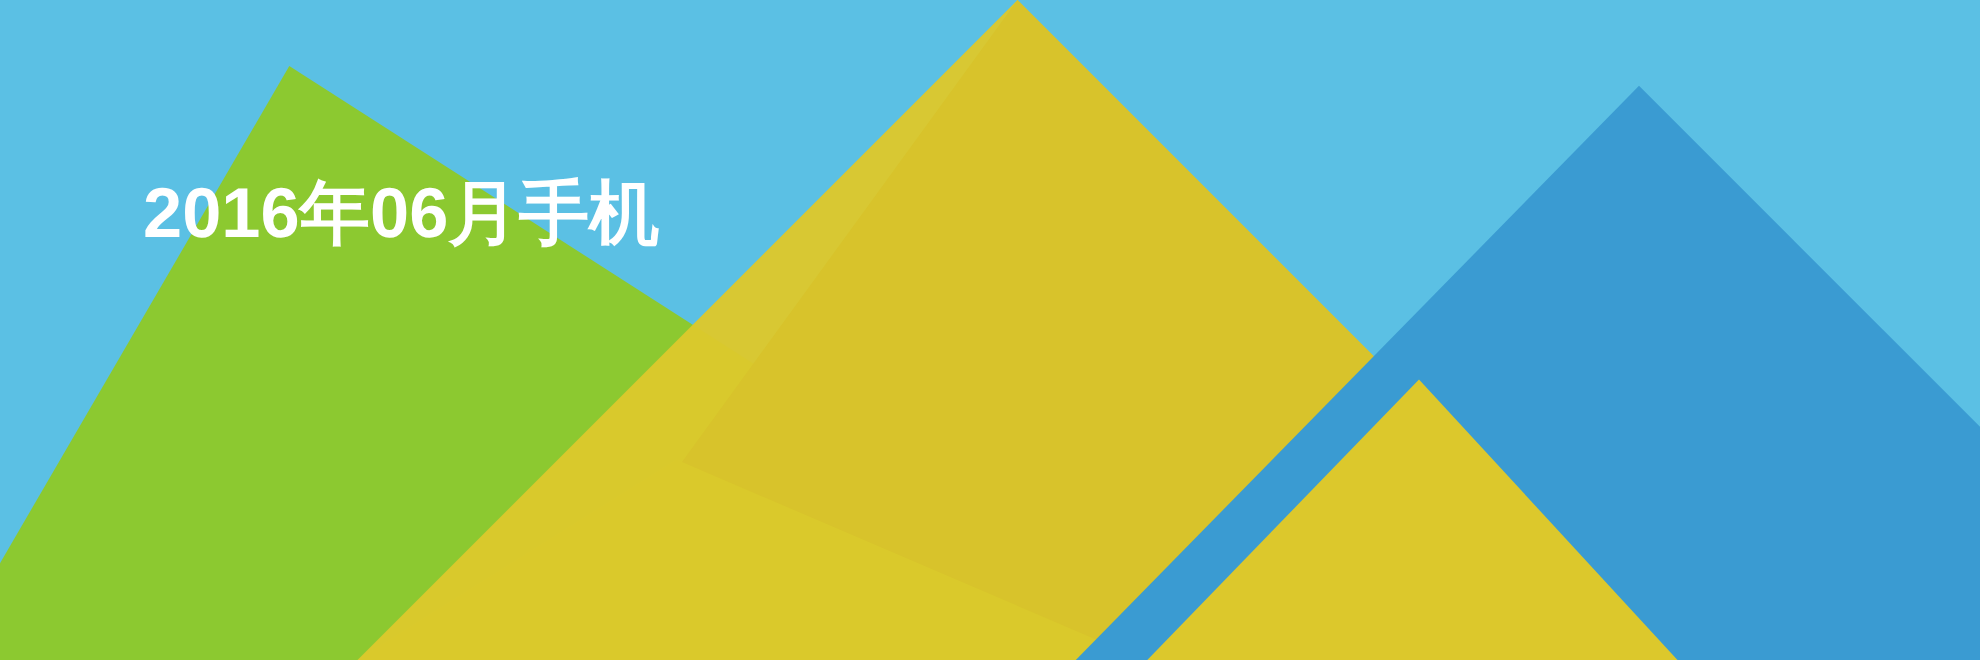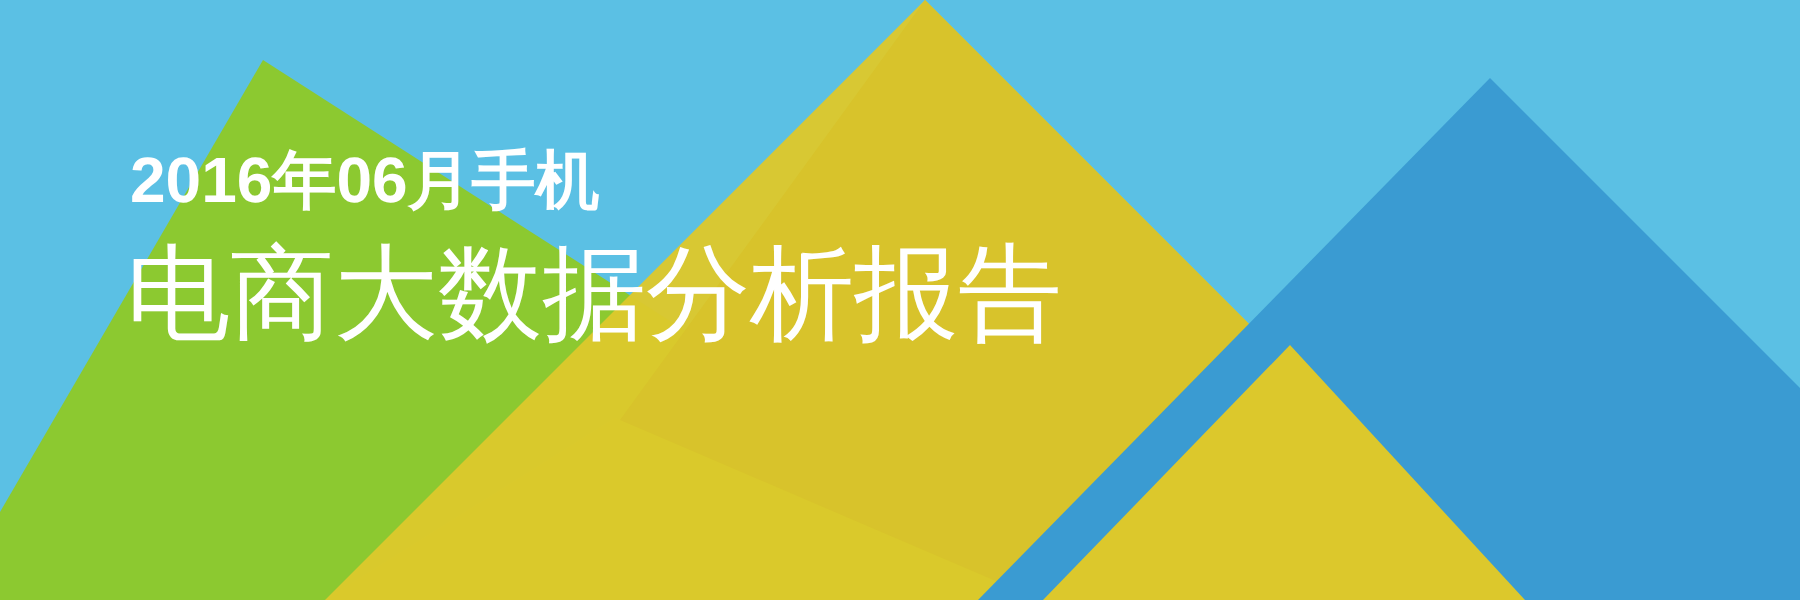--- a/index.html
+++ b/index.html
@@ -34,21 +34,21 @@
   .title-line {
     position: absolute;
     color: #ffffff;
     white-space: nowrap;
     line-height: 1;
     letter-spacing: 0px;
     text-rendering: geometricPrecision;
   }
   #title-line-1 {
     left: 130px;
-    top: 148px;
+    top: 161px;
     font-size: 64px;
     font-weight: 700;
   }
   #title-line-2 {
     left: 126px;
     top: 242px;
     font-size: 104px;
     font-weight: 400;
   }
 </style>
@@ -70,16 +70,15 @@
     <polygon points="925,0 1525,600 1040,600 620,420" fill="#D8C32B"></polygon>
 
     <polygon points="1490,78 1800,388 1800,600 978,600" fill="#3A9BD2"></polygon>
 
     <polygon points="1290,345 1525,600 1043,600" fill="#DCC82C"></polygon>
 
   </svg>
 
   <div id="title-block">
     <div class="title-line" id="title-line-1">2016年06月手机</div>
-    <div class="title-line" id="title-line-2">电商大数据分析报告</div>
   </div>
 
 </div>
 
 </body></html>

